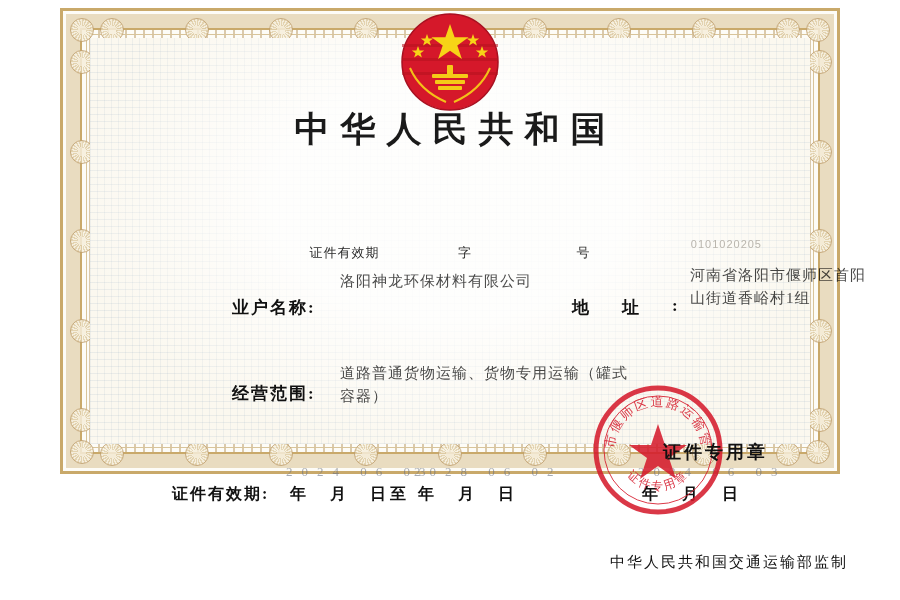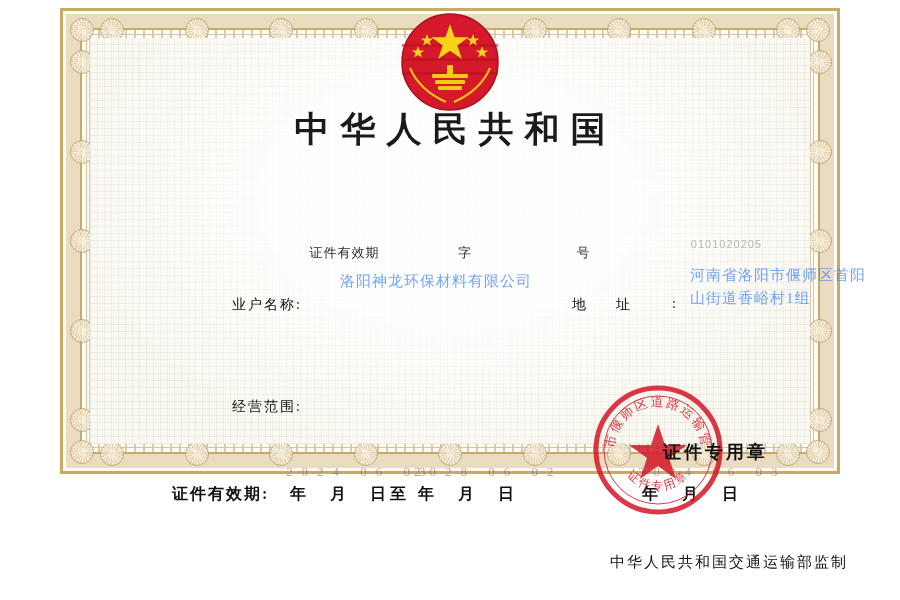--- a/index.html
+++ b/index.html
@@ -192,34 +192,34 @@
     z-index: 4;
     font-family: "Liberation Serif", "DejaVu Serif", serif;
     color: #111;
   }
   .row {
     position: relative;
     min-height: 44px;
   }
   .label {
     position: absolute;
-    font-size: 14px;
-    font-weight: normal;
+    font-size: 17px;
+    font-weight: bold;
     letter-spacing: 2px;
     color: #111;
   }
   .lbl-name  { left: 120px;  top: 30px; }
   .lbl-addr  { left: 460px;  top: 30px; letter-spacing: 8px; }
   .lbl-addr-colon { left: 560px; top: 30px; }
-  .lbl-scope { left: 120px;  top: 88px; }
+  .lbl-scope { left: 120px;  top: 72px; }
 
   .value {
     position: absolute;
     font-size: 15px;
-    color: #3b82f6;
+    color: #000000;
     letter-spacing: 1px;
     line-height: 1.5;
     opacity: .72;
   }
   .val-name  { left: 228px; top: 4px; }
   .val-addr  { left: 578px; top: -2px; width: 180px; }
   .val-scope { left: 228px; top: 52px; width: 300px; }
 
   
   .seal {
@@ -398,20 +398,21 @@
 
   <div class="body-area">
     <div class="row">
       <div class="value val-name">洛阳神龙环保材料有限公司</div>
       <div class="value val-addr">河南省洛阳市偃师区首阳山街道香峪村1组</div>
       <div class="label lbl-name">业户名称:</div>
       <div class="label lbl-addr">地　址</div>
       <div class="label lbl-addr-colon">:</div>
     </div>
     <div class="row">
+      <div class="value val-scope">道路普通货物运输、货物专用运输（罐式容器）</div>
       <div class="label lbl-scope">经营范围:</div>
     </div>
   </div>
 
   <div class="seal">
     <svg viewBox="0 0 140 140" width="140" height="140" aria-hidden="true">
       <circle cx="70" cy="70" r="62" fill="none" stroke="#d5182a" stroke-width="5"></circle>
       <circle cx="70" cy="70" r="54" fill="none" stroke="#d5182a" stroke-width="1"></circle>
       <polygon points="70,44 77,65 99,65 81,78 88,99 70,86 52,99 59,78 41,65 63,65" fill="#d5182a"></polygon>
       <path id="sealTop" d="M 70,70 m -44,0 a 44,44 0 1,1 88,0" fill="none"></path>

